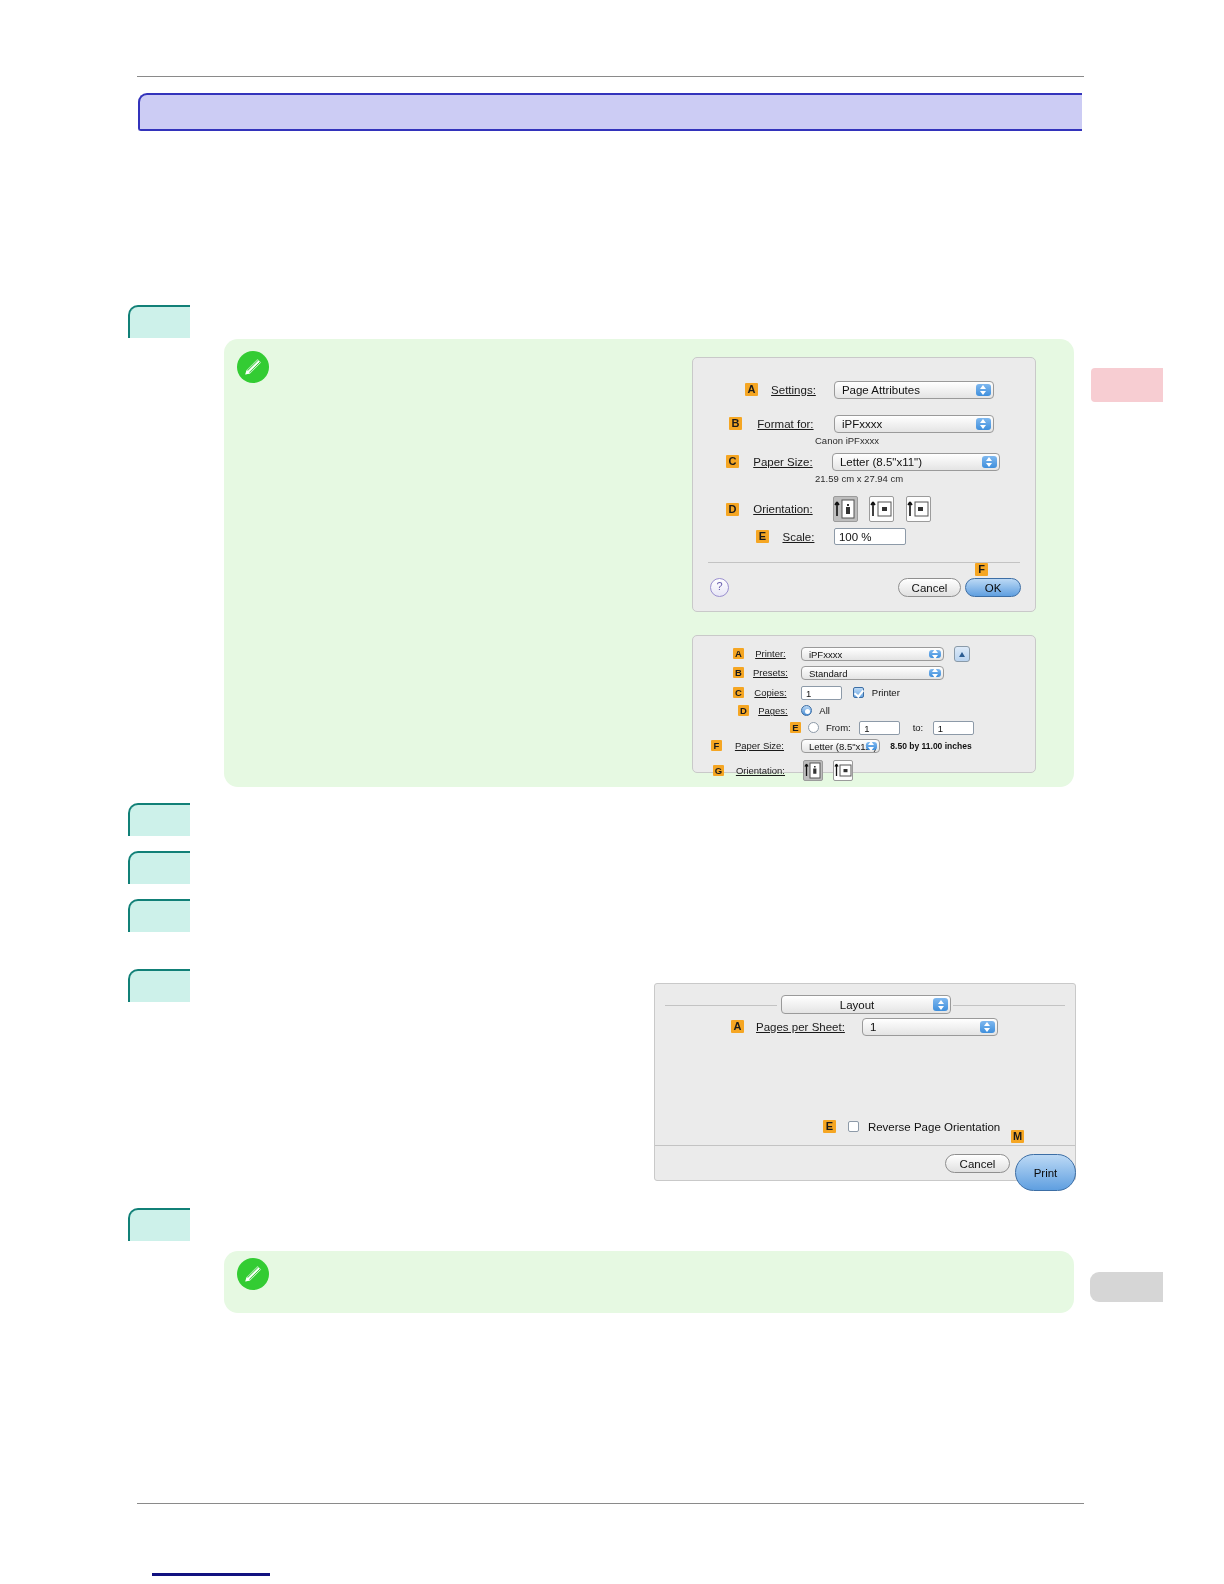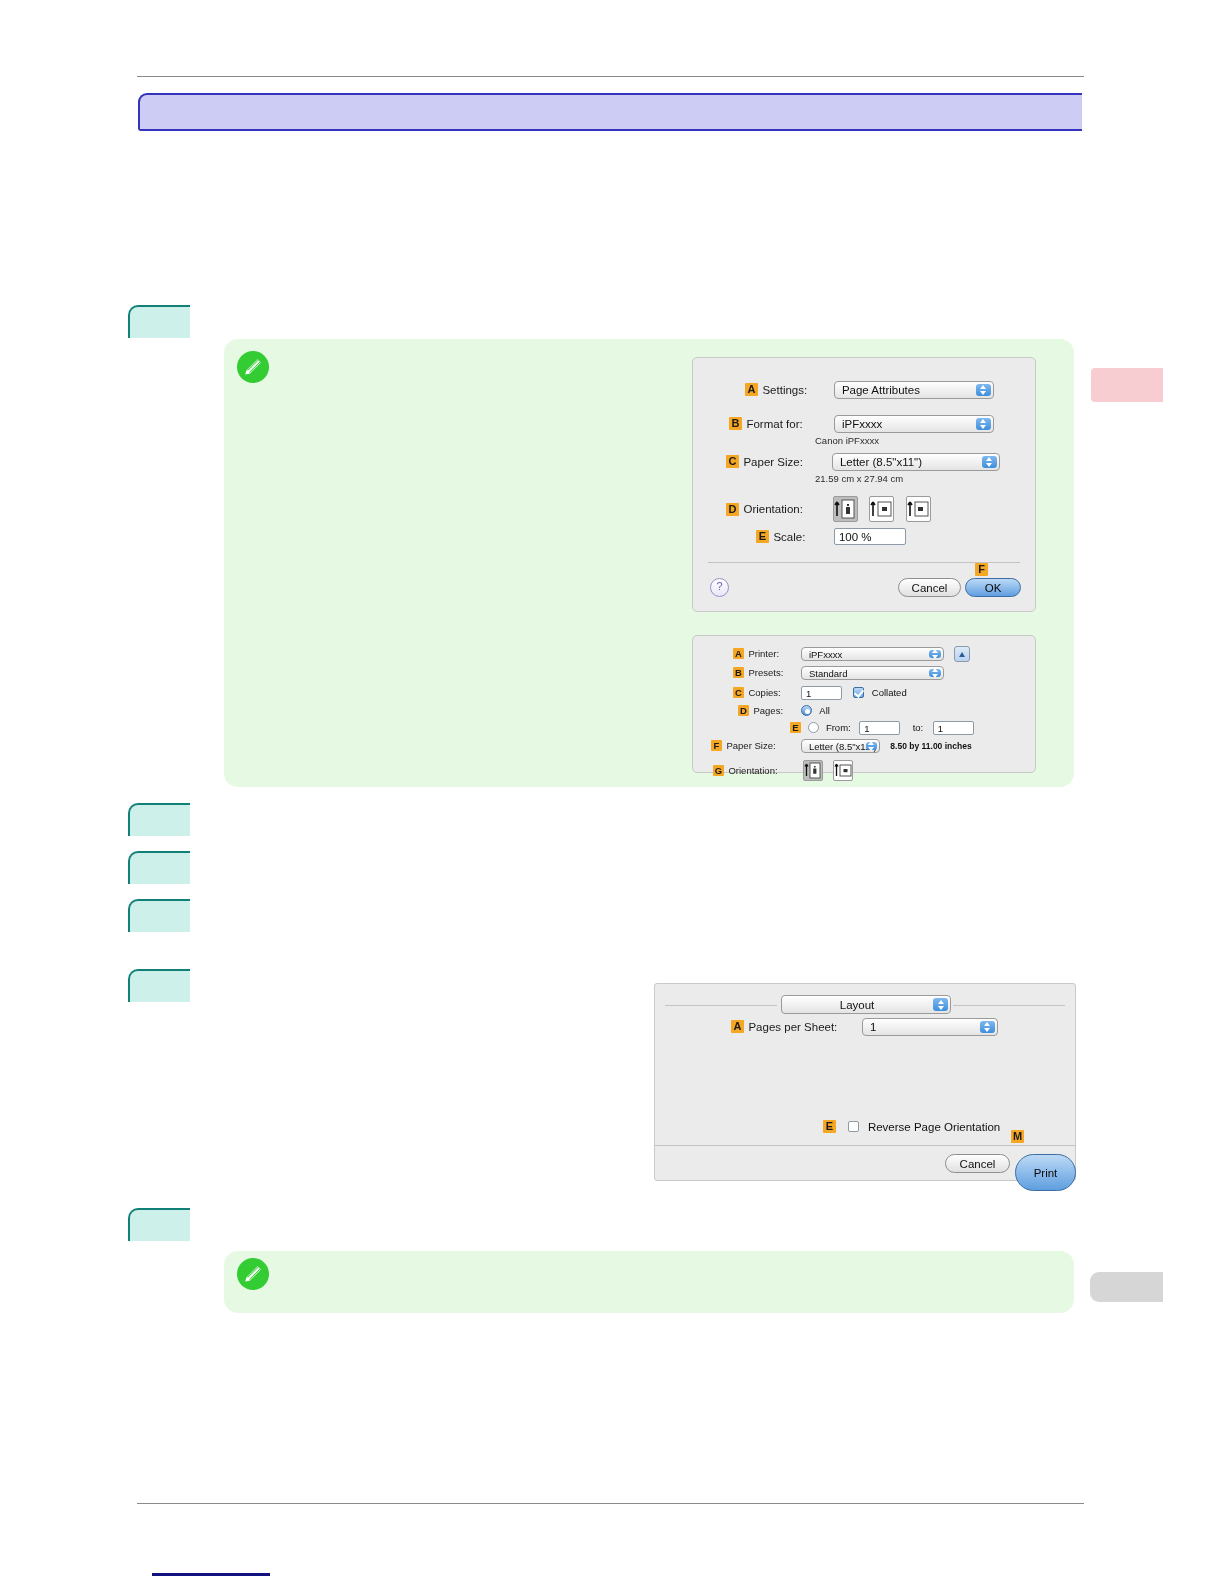--- a/index.html
+++ b/index.html
@@ -99,21 +99,22 @@
   }
   .dlg-row{position:absolute;white-space:nowrap;}
   .alpha{
     display:inline-block;background:#f5a623;color:#1a1a1a;
     font-weight:bold;text-align:center;
     border-radius:1px;
     vertical-align:middle;
   }
   .lbl{
     display:inline-block;color:#1a1a1a;vertical-align:middle;
-    text-align:left;
+    text-align:center;
+    text-decoration:underline;
   }
   .lbl.dim{color:#9a9a9a;}
 
   .popup{
     display:inline-block;position:relative;box-sizing:border-box;
     background:linear-gradient(#ffffff,#e4e4e4);
     border:1px solid #9a9a9a;border-radius:4px;
     vertical-align:middle;color:#111;
     overflow:hidden;
   }
@@ -382,21 +383,21 @@
       </span>
     </div>
 
     <div class="dlg-row" style="left:0;top:47px;width:100%;">
       <span class="alpha" style="width:11px;font-size:9.5px;line-height:11px;margin-left:40px;">C</span>
       <span class="lbl" style="width:44px;font-size:9.5px;">Copies:</span>
       <span class="field" style="width:41px;height:14px;font-size:9.5px;margin-left:4px;">
         <span class="ftext">1</span>
       </span>
       <span class="chk on" style="margin-left:7px;"></span>
-      <span class="hint" style="font-size:9.5px;margin-left:3px;">Collated</span>
+      <span class="hint" style="font-size:9.5px;margin-left:3px;">Printer</span>
     </div>
 
     <div class="dlg-row" style="left:0;top:65px;width:100%;">
       <span class="alpha" style="width:11px;font-size:9.5px;line-height:11px;margin-left:45px;">D</span>
       <span class="lbl" style="width:39px;font-size:9.5px;">Pages:</span>
       <span class="radio on" style="margin-left:4px;"></span>
       <span class="hint" style="font-size:9.5px;margin-left:3px;">All</span>
     </div>
 
     <div class="dlg-row" style="left:0;top:82px;width:100%;padding-left:13px;">

